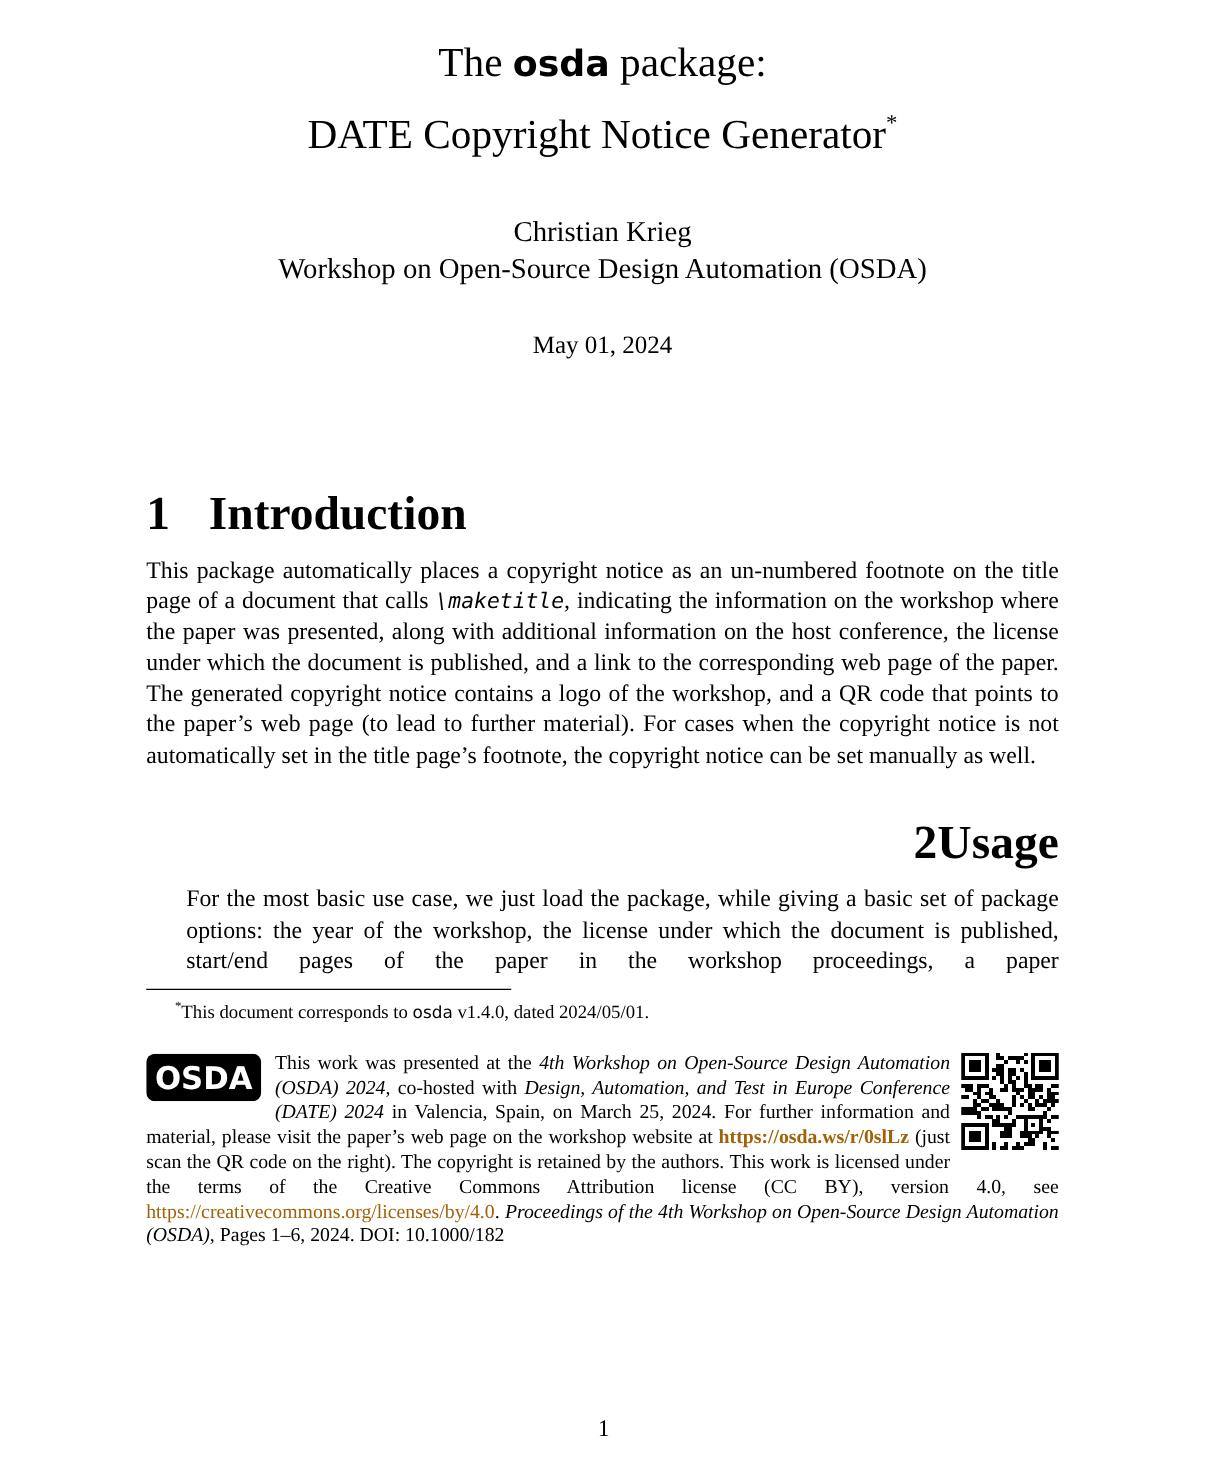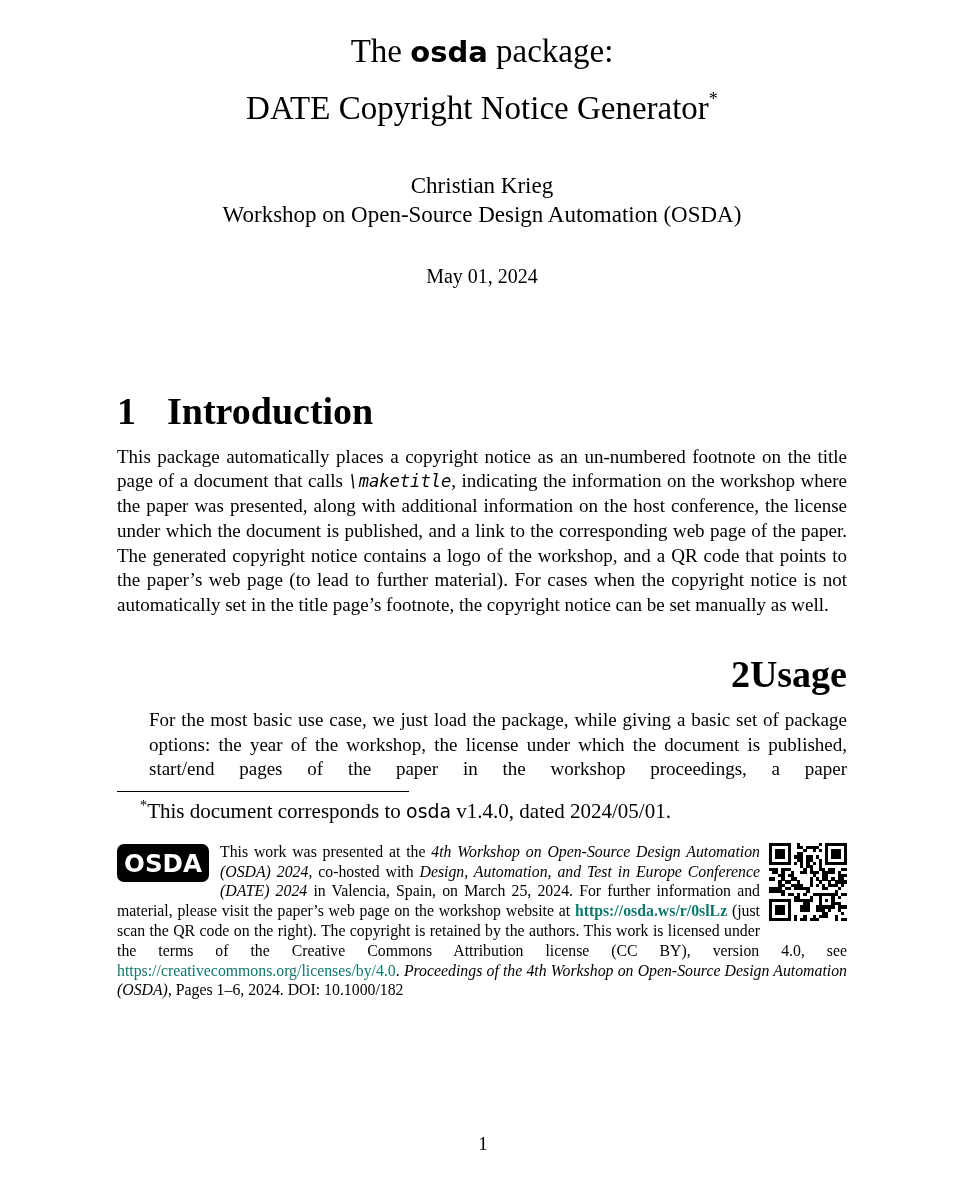--- a/index.html
+++ b/index.html
@@ -59,36 +59,36 @@
   p.justify-last { text-align-last:justify;margin-left:32px; }
   
   .footnote-rule {
     margin-top:9px;
     width:292px;
     height:0;
     border-top:1px solid #000;
   }
   p.footnote {
     margin:4px 0 0 0;
-    font-size:21px;
+    font-size:15px;
     line-height:19.8px;
     text-indent:23px;
   }
   sup.fn-marker { font-size:0.68em; }
   .notice {
     margin-top:20px;
     font-size:15.8px;
     line-height:19.8px;
     text-align:justify;
   }
   .notice-logo { float:left; margin:2px 11px 3px 0; }
   .notice-qr { float:right; margin:1px 0 2px 9px; }
   .italic { font-style:italic; }
   .bold { font-weight:bold; }
-  .url-link { color:#0f766e; text-decoration:none; }
+  .url-link { color:#a16207; text-decoration:none; }
   
   .page-number {
     position:absolute;
     bottom:28px; left:0; right:0;
     text-align:center;
     font-size:19px;
   }
 </style>
 </head>
 <body>

